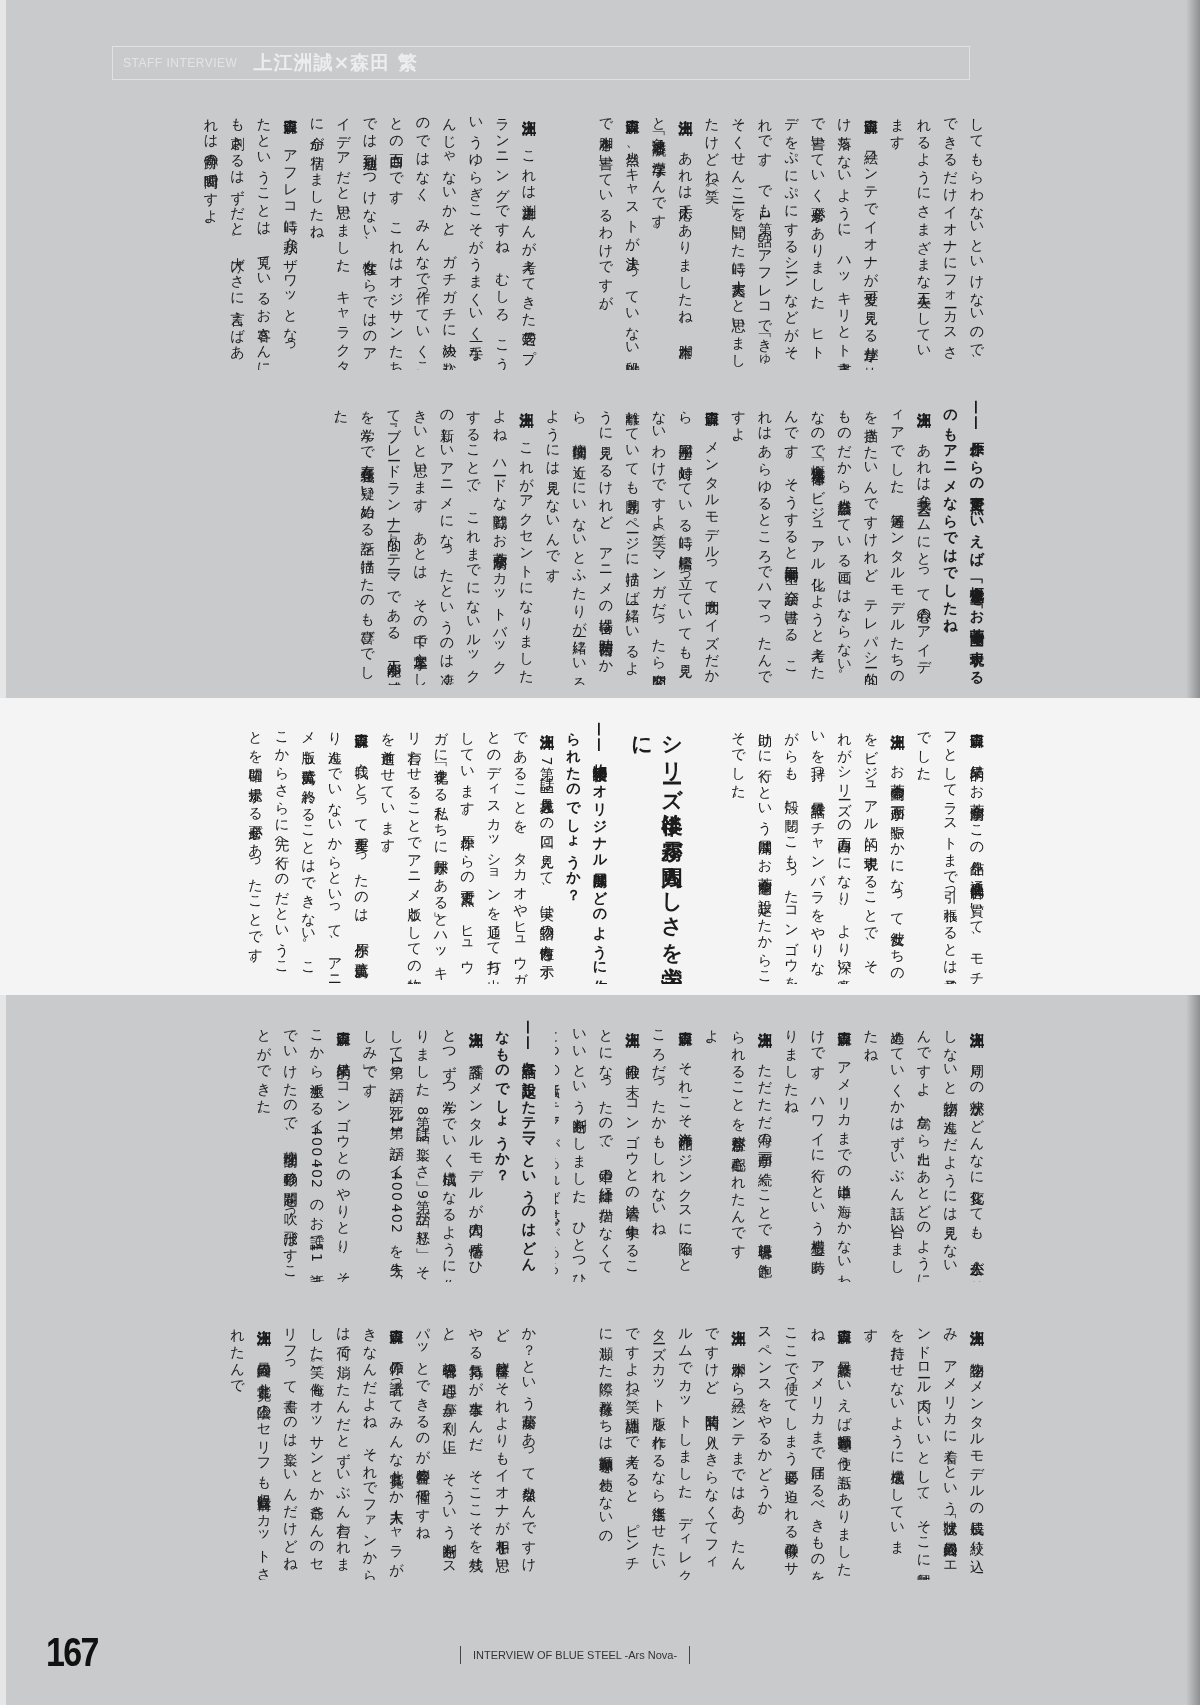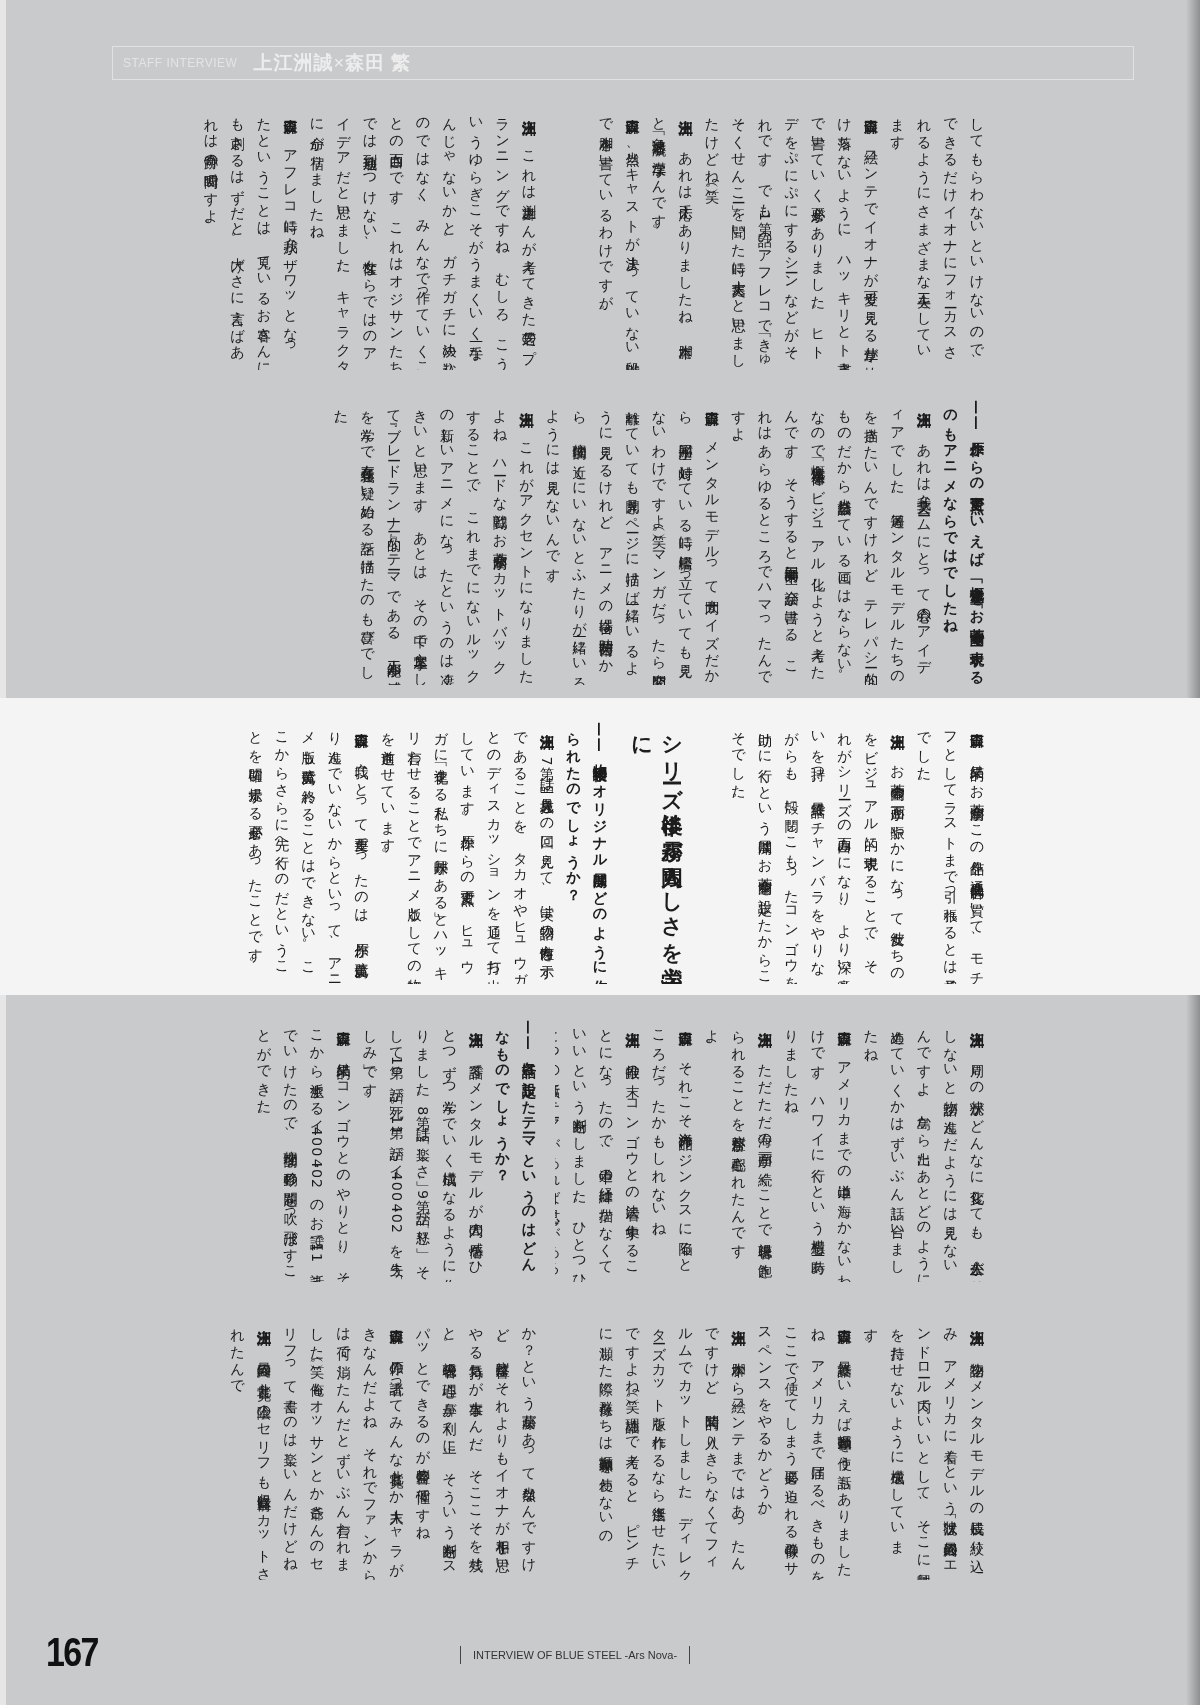--- a/index.html
+++ b/index.html
@@ -5,26 +5,26 @@
   html, body { margin:0; padding:0; }
   body {
     width:1200px; height:1705px; position:relative; overflow:hidden;
     background:#c9cacc;
     font-family:"DejaVu Sans", sans-serif;
     color:#1c1c1c;
   }
   .scan-edge { position:absolute; top:0; left:0; width:6px; height:1705px; background:#e6e6e6; }
   .scan-edge-r { position:absolute; top:0; right:0; width:14px; height:1705px; background:linear-gradient(90deg,#c9cacc,#8e8f91); }
   .header-bar {
-    position:absolute; left:112px; top:46px; width:1022px; height:34px;
+    position:absolute; left:112px; top:46px; width:858px; height:34px;
     border:1px solid #e2e2e2; box-sizing:border-box;
     display:flex; align-items:center; padding-left:10px;
   }
   .header-label { font-size:12px; color:#e4e4e4; letter-spacing:0.5px; font-family:"Liberation Sans", sans-serif; margin-right:16px; }
-  .header-names { font-size:19px; color:#ededed; font-weight:bold; letter-spacing:1px;font-family:Liberation Serif, serif; }
+  .header-names { font-size:19px; color:#ededed; font-weight:bold; letter-spacing:1px; }
   .band-white { position:absolute; left:0; top:698px; width:1200px; height:297px; background:#f4f4f4; }
   .block {
     position:absolute;
     writing-mode:vertical-rl;
     font-size:14.2px; line-height:26.5px; letter-spacing:1.2px;
     overflow:hidden;
   }
   .block p { margin:0; }
   .spk { font-weight:bold; margin-bottom:1em; display:inline; }
   .spk::after { content:"\3000"; }

